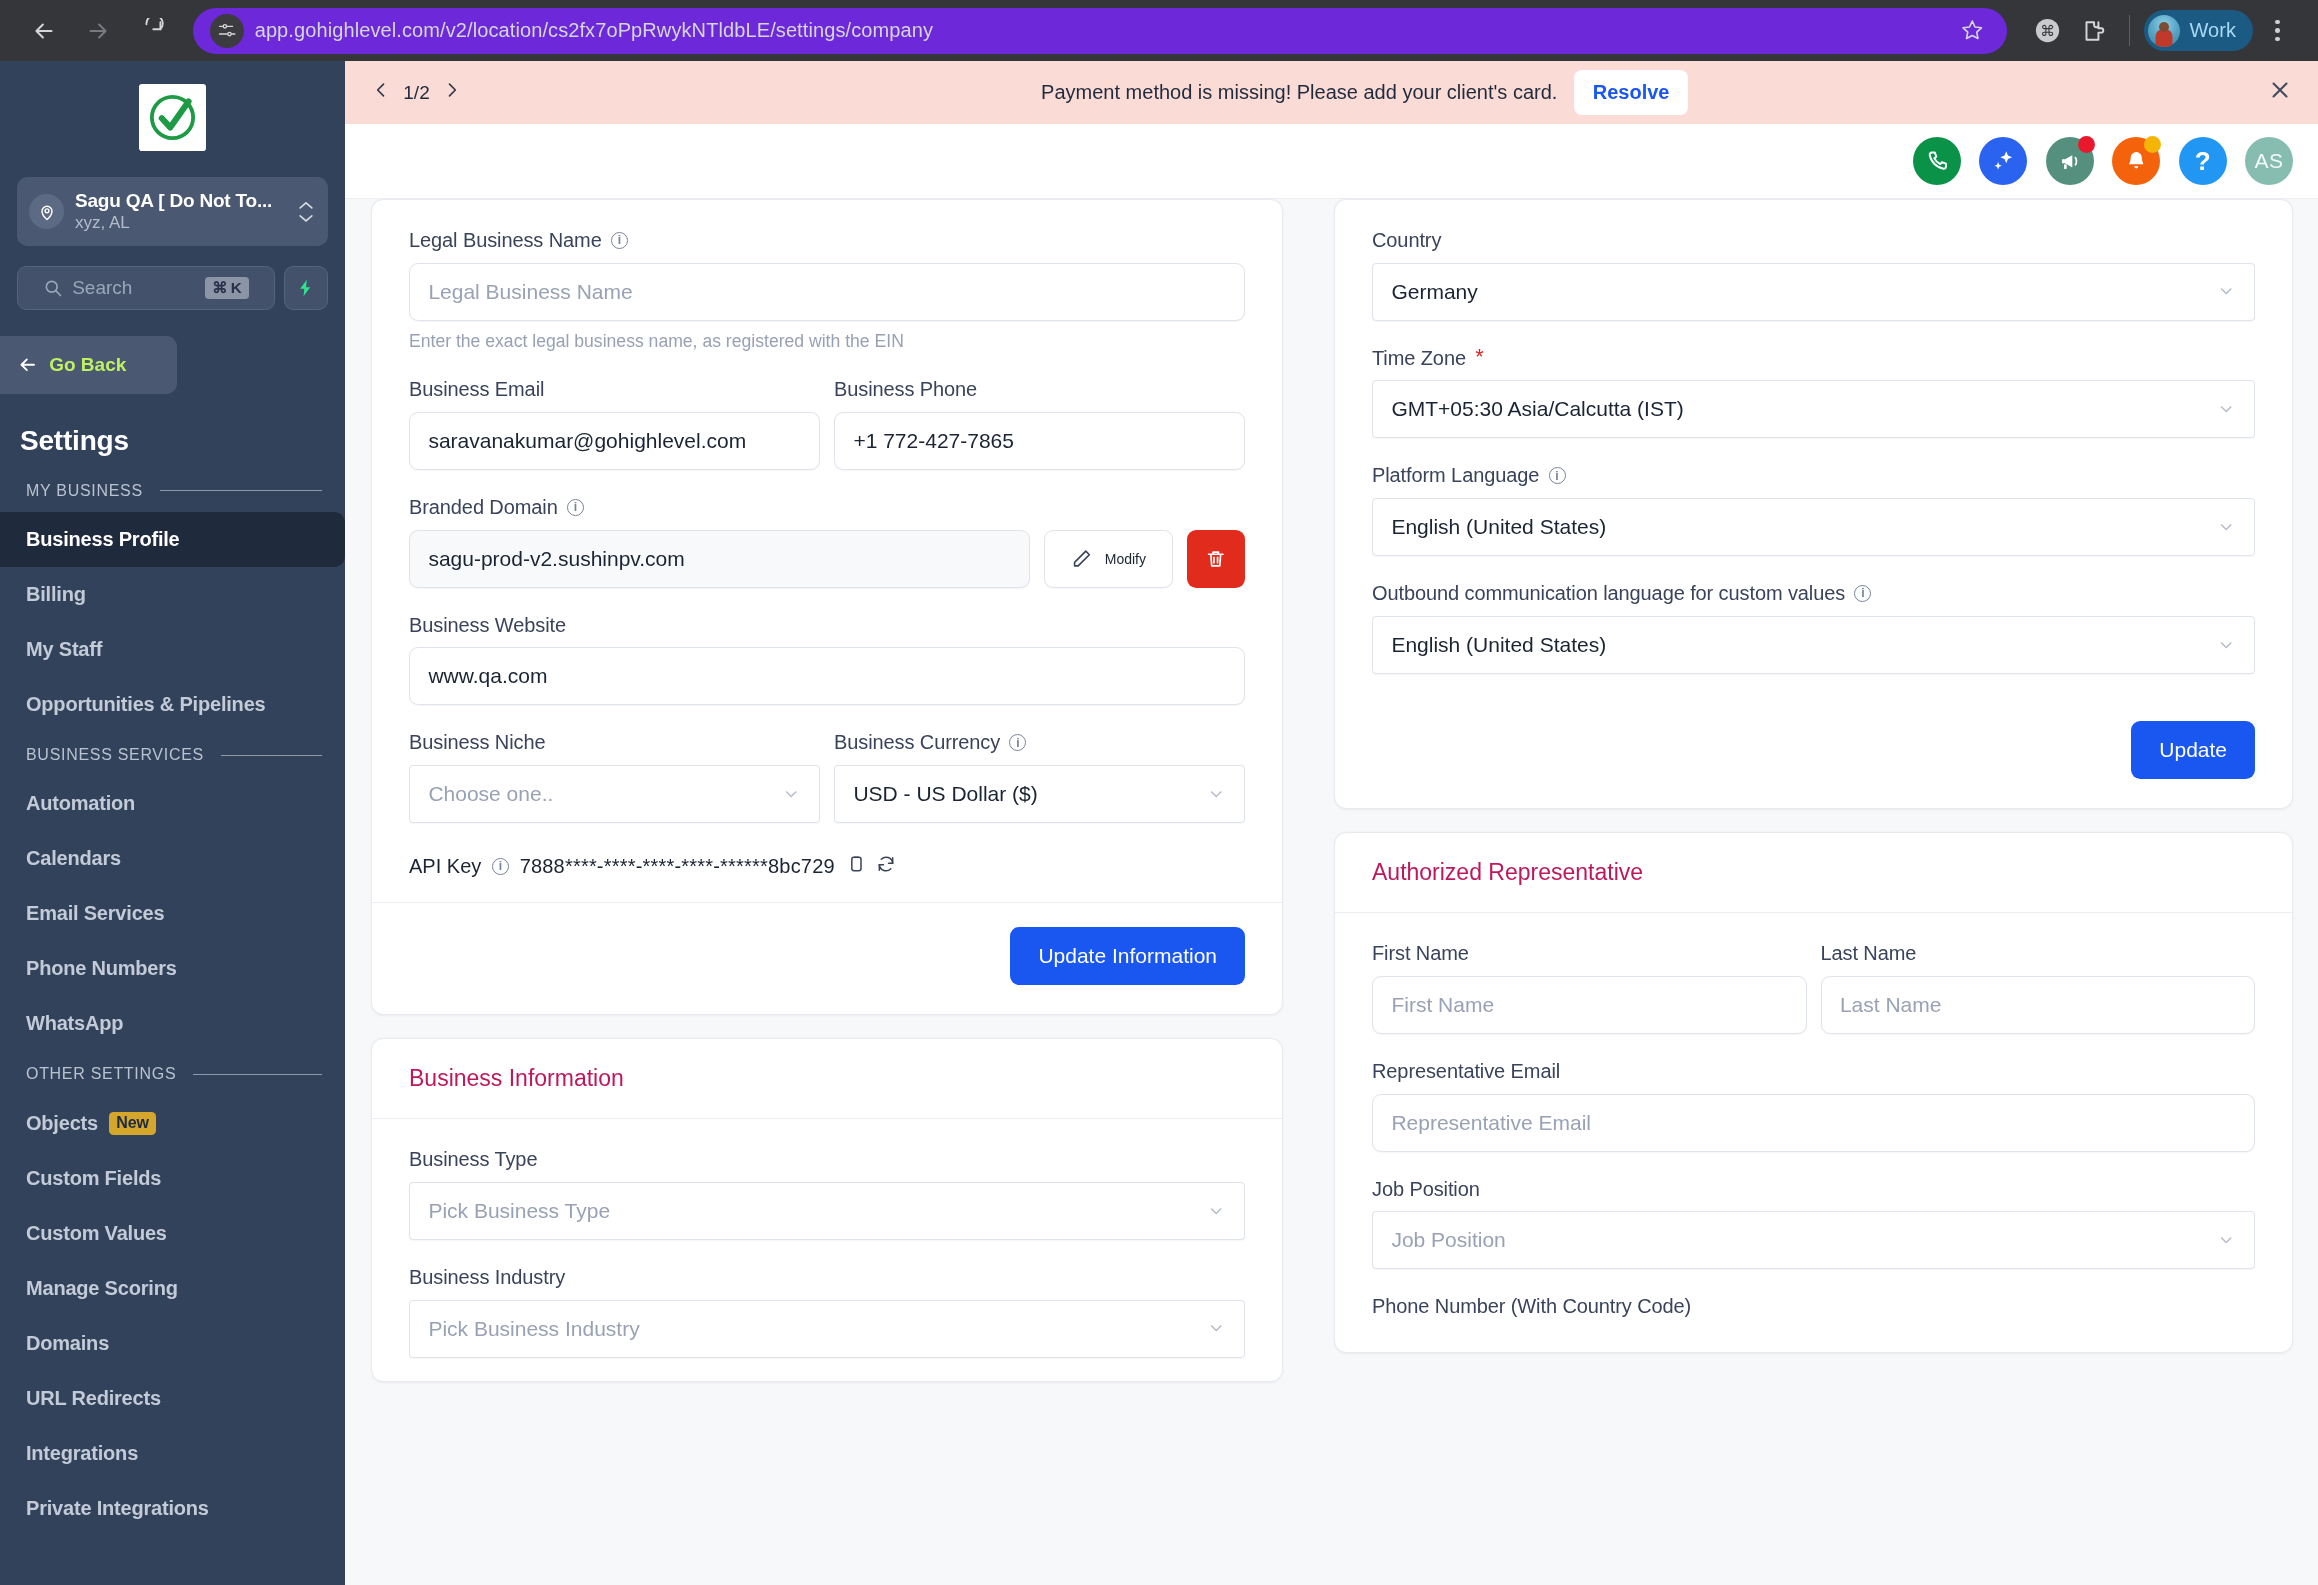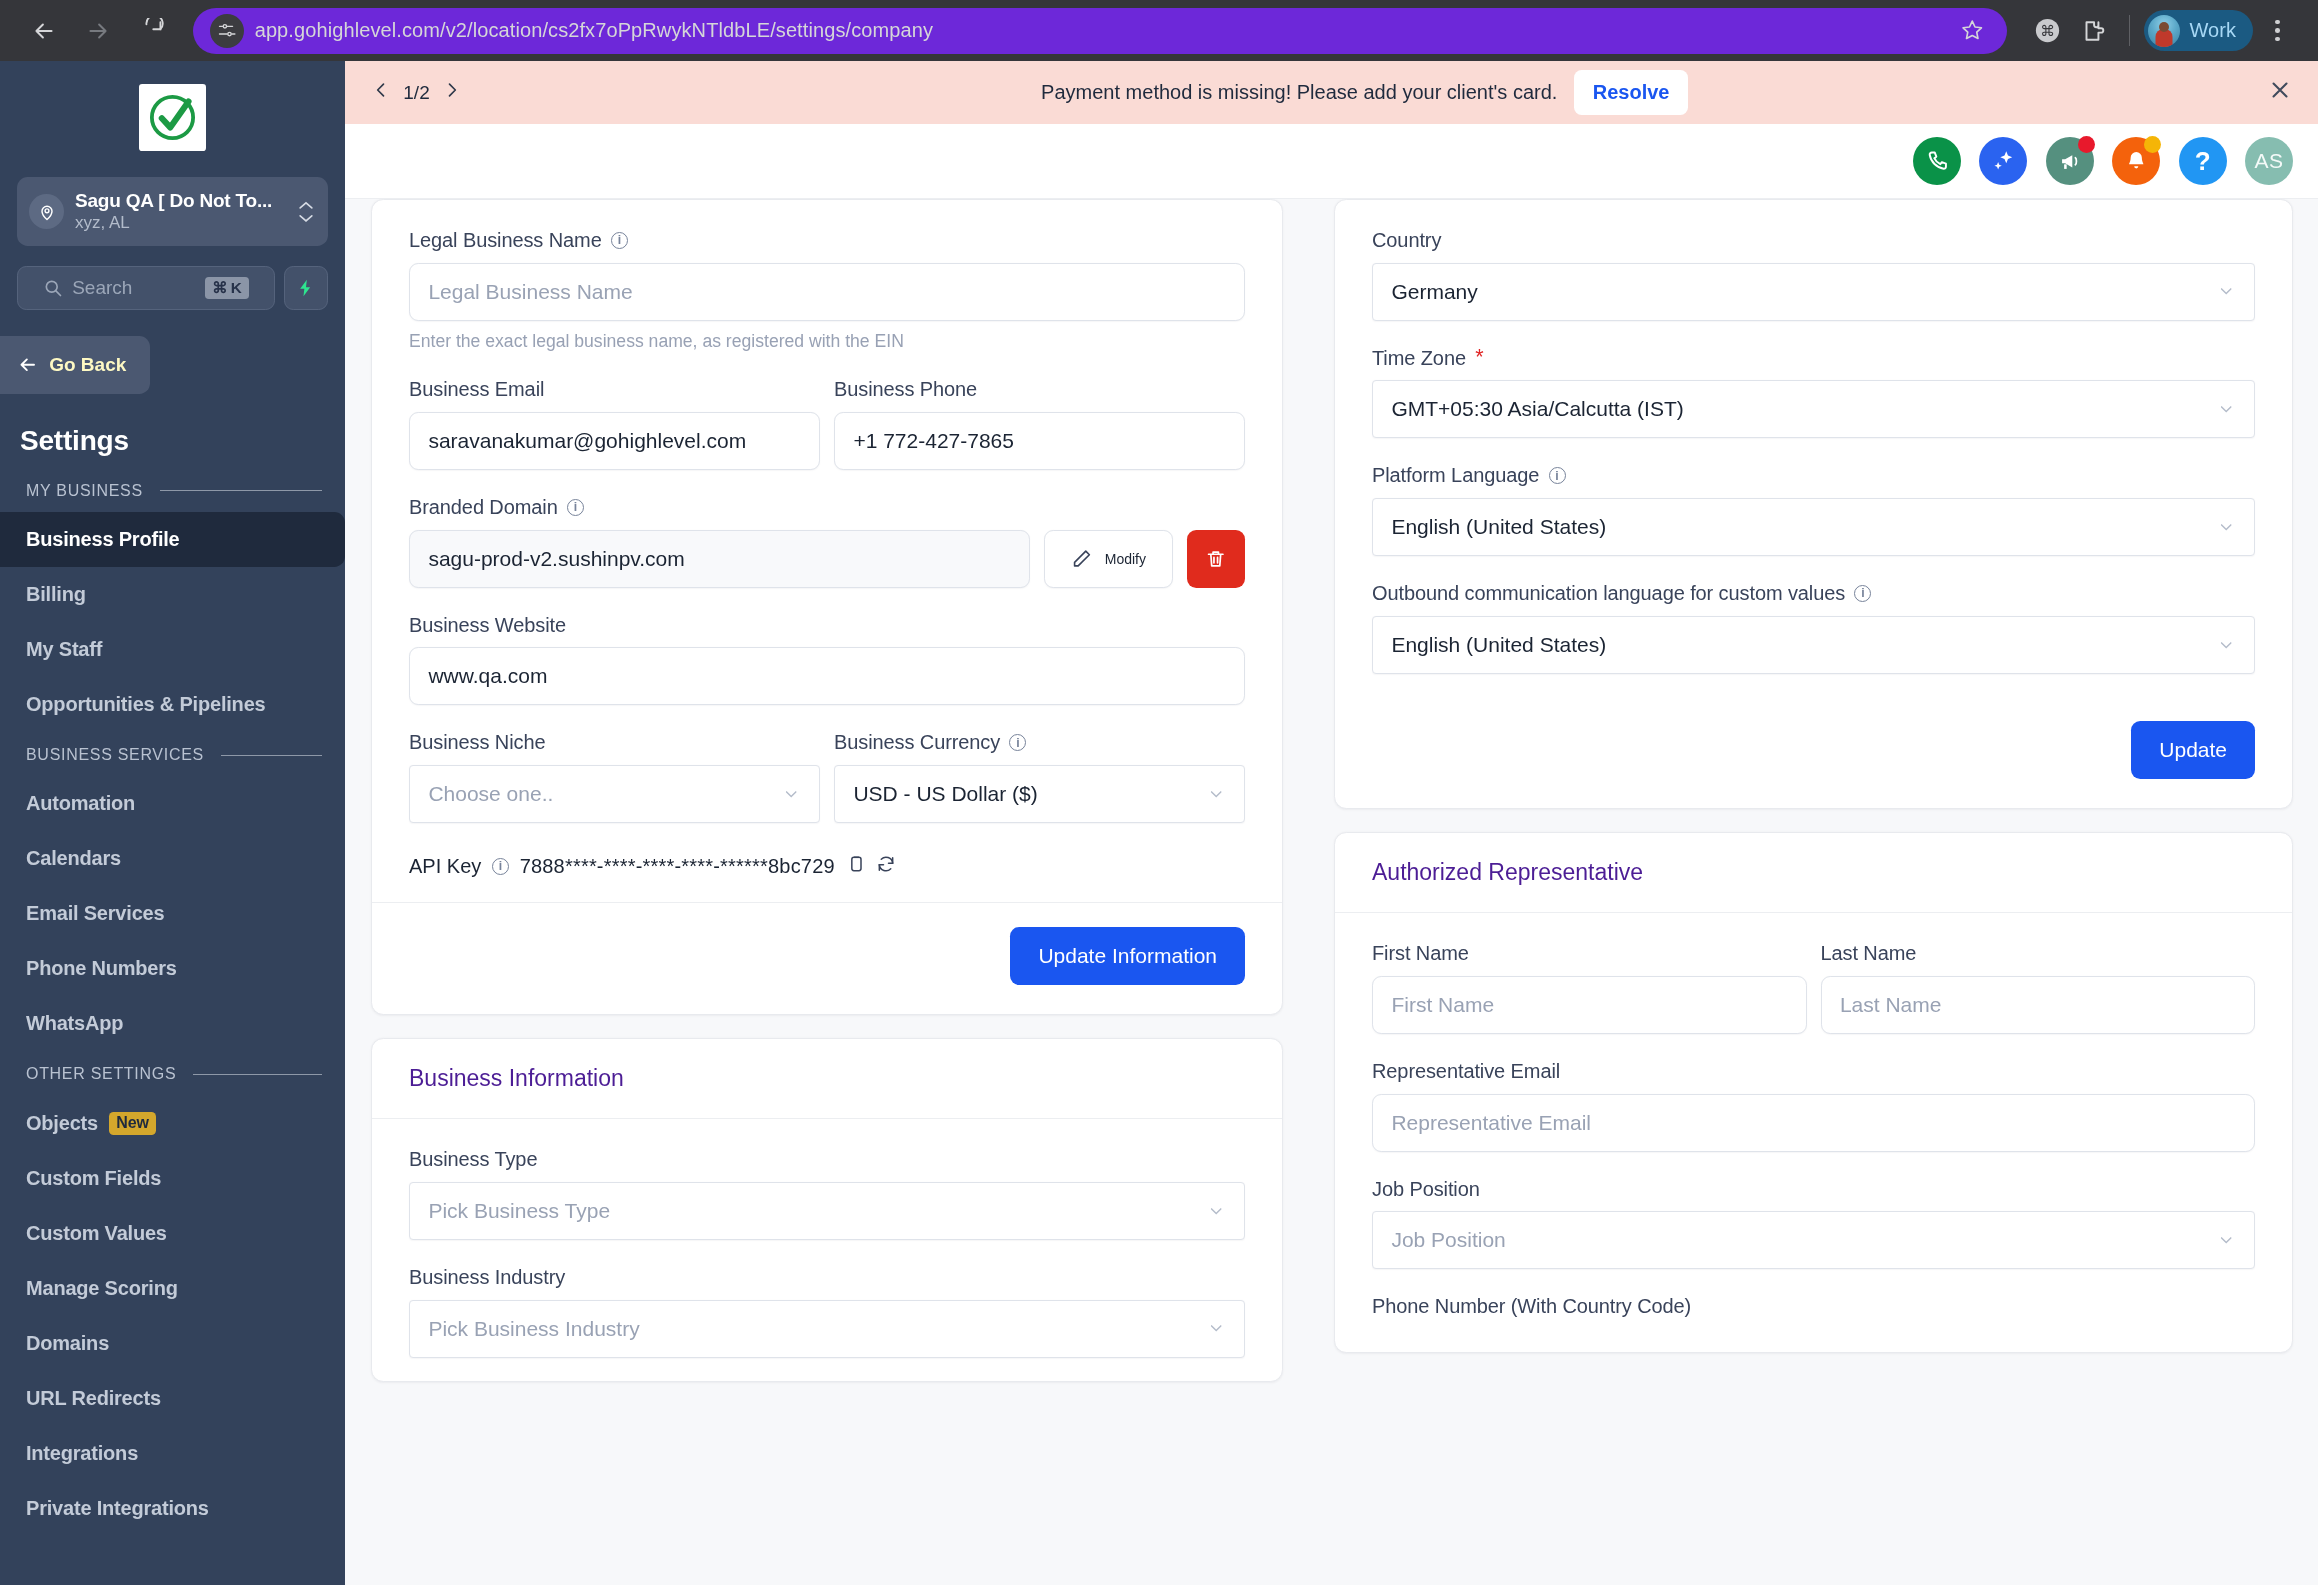--- a/index.html
+++ b/index.html
@@ -172,25 +172,25 @@
     width: 44px; height: 44px;
     background: #43516a; border: 0.8px solid #55637c; border-radius: 9.2px;
     display: flex; align-items: center; justify-content: center;
     flex: 0 0 auto;
   }
   .goback {
     margin-top: 26px;
     height: 58px;
     background: #4b5871;
     border-radius: 0 10.7px 10.7px 0;
-    width: 150px;
+    width: 177px;
     display: flex; align-items: center;
     gap: 10.7px;
     padding-left: 17px;
-    color: #fef9c3; font-size: 19px; font-weight: bold;
+    color: #bef264; font-size: 19px; font-weight: bold;
   }
   .settings-title {
     color: #fff; font-size: 28px; font-weight: bold;
     padding: 31px 0 0 20px;
     letter-spacing: -0.2px;
   }
   .nav-list { margin-top: 10.7px; }
   .sec-head {
     display: flex; align-items: center; gap: 17px;
     padding: 14px 23px 12.3px 26px;
@@ -287,21 +287,21 @@
 
   .card {
     background: #fff;
     border: 0.8px solid #e8eaee;
     border-radius: 12.3px;
     box-shadow: 0 0.8px 2.3px rgba(16,24,40,.05);
   }
   .card-body { padding: 29px 37px 23px; }
   .card-head {
     padding: 26px 37px;
-    font-size: 23px; color: #4c1d95;
+    font-size: 23px; color: #be185d;
     border-bottom: 0.8px solid #eceef1;
   }
 
   .field { margin-bottom: 26px; }
   .field:last-child { margin-bottom: 0; }
   .lbl {
     display: flex; align-items: center; gap: 9.2px;
     font-size: 20px; color: #39435a;
     margin-bottom: 10.7px;
     letter-spacing: -0.1px;

